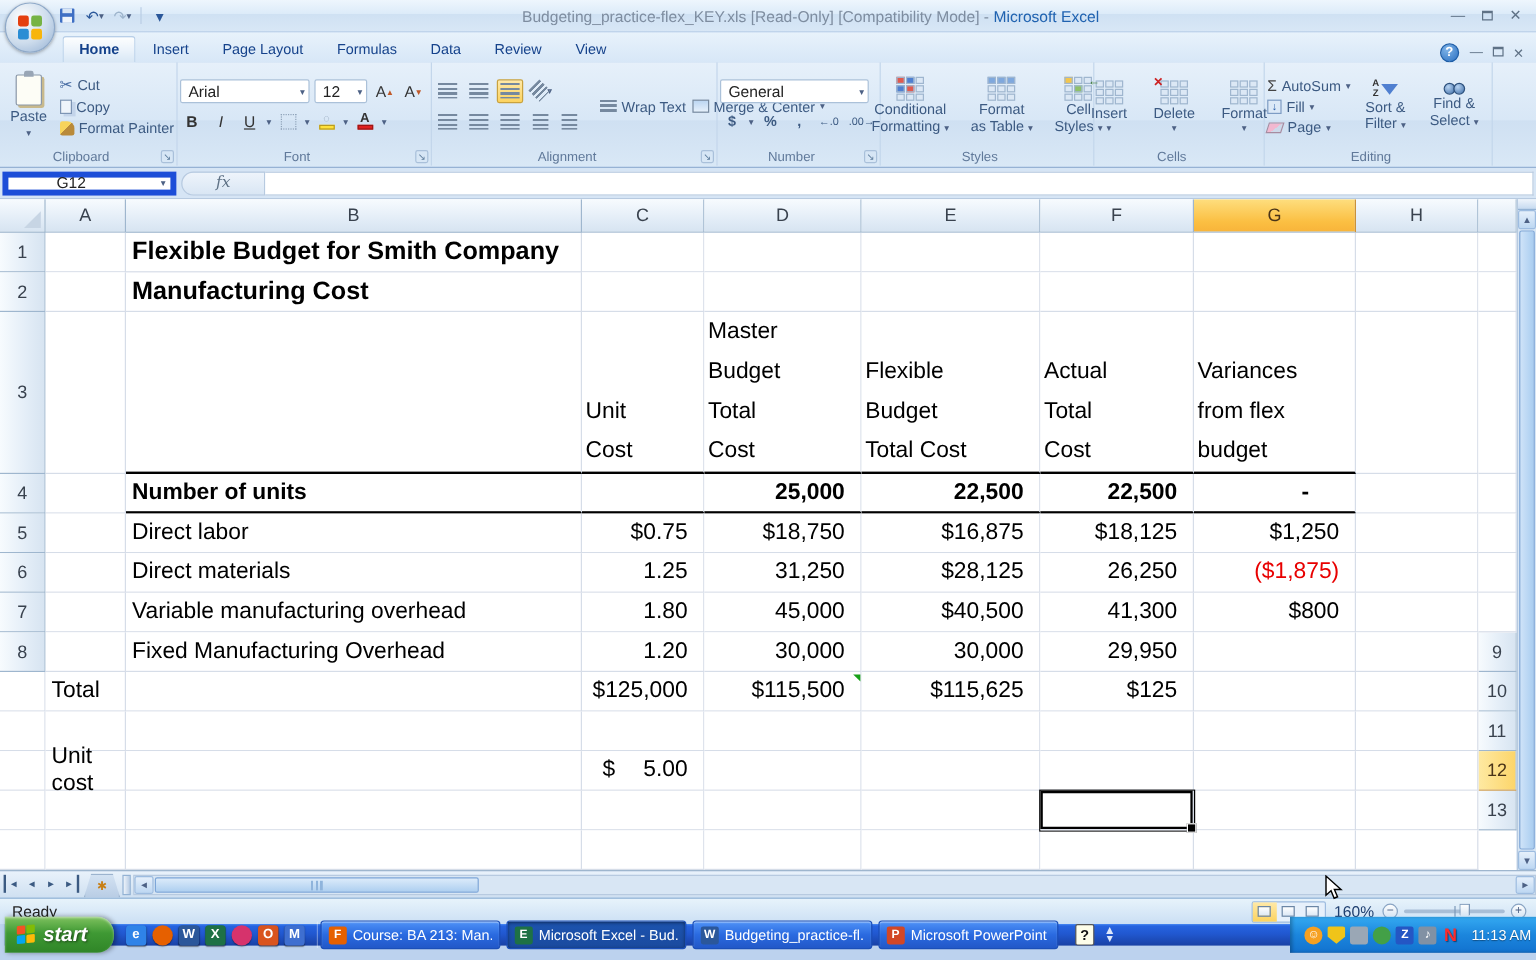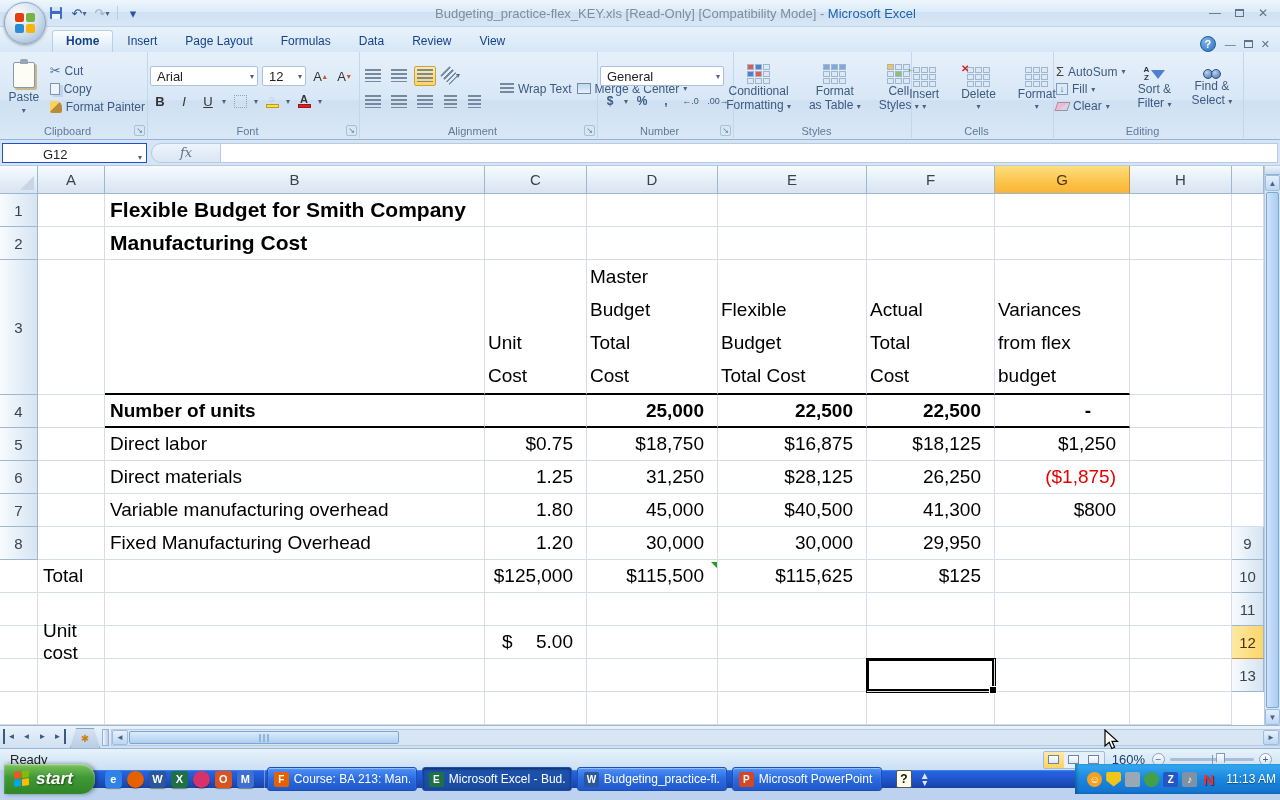--- a/index.html
+++ b/index.html
@@ -128,22 +128,22 @@
   .clear-ic { width:13px; height:9px; background:linear-gradient(135deg,#f2b8d0 55%,#cdd9ea 56%); border:1px solid #a78ba0; transform:skewX(-18deg); }
   .az-ic { display:flex; flex-direction:column; font-size:8px; font-weight:bold; color:#333; line-height:8px; }
   .funnel { width:0; height:0; border-left:7px solid transparent; border-right:7px solid transparent; border-top:9px solid #4f7fd0; }
   .binoc { display:flex; }
   .binoc i { width:10px; height:10px; border-radius:50%; background:radial-gradient(circle at 35% 30%,#b8d4f2,#3f6ea8); border:1px solid #2d517d; }
   .binoc i+i { margin-left:-2px; }
 
   
   .fbar { position:absolute; left:0; top:140px; width:1280px; height:26px; background:#d6e5f5;
     border-bottom:1px solid #b7cae0; display:flex; align-items:center; }
-  .namebox { width:145px; height:20px; margin-left:2px; background:#fff; border:1px solid #1d4ed8;
-    display:flex; align-items:flex-end; font-size:13px; color:#222; }
+  .namebox { width:145px; height:20px; margin-left:2px; background:#fff; border:5px solid #1d4ed8;
+    display:flex; align-items:center; font-size:13px; color:#222; }
   .namebox .ref { padding-left:40px; }
   .namebox .dd { margin-left:auto; margin-right:4px; }
   .fx-pill { width:70px; height:20px; margin-left:4px; border-radius:10px 0 0 10px;
     background:linear-gradient(#eef4fb,#d9e6f4); border:1px solid #b7cae0; display:flex; align-items:center; justify-content:center;
     font-family:"DejaVu Serif", serif; font-style:italic; font-size:13px; color:#5f7286; }
   .ffield { flex:1; height:20px; background:#fff; border:1px solid #b7cae0; border-left:none; margin-right:2px; }
 
   
   .sheet-wrap { position:absolute; left:0; top:166px; width:1264px; height:559px; background:#fff; overflow:hidden; }
   .grid { display:grid; position:relative; }
@@ -574,21 +574,21 @@
               <span class="btxt">AutoSum</span>
               <span class="dd">▾</span>
             </div>
           <div class="ed-row">
               <span class="fill-dn-ic">↓</span>
               <span class="btxt">Fill</span>
               <span class="dd">▾</span>
             </div>
           <div class="ed-row">
               <span class="clear-ic"></span>
-              <span class="btxt">Clear</span>
+              <span class="btxt">Page</span>
               <span class="dd">▾</span>
             </div>
         </div>
         <div class="big-btn">
           <span style="display:flex;align-items:center;gap:2px">
               <span class="az-ic">
                 <span>A</span>
                 <span>Z</span>
               </span>
               <span class="funnel"></span>

